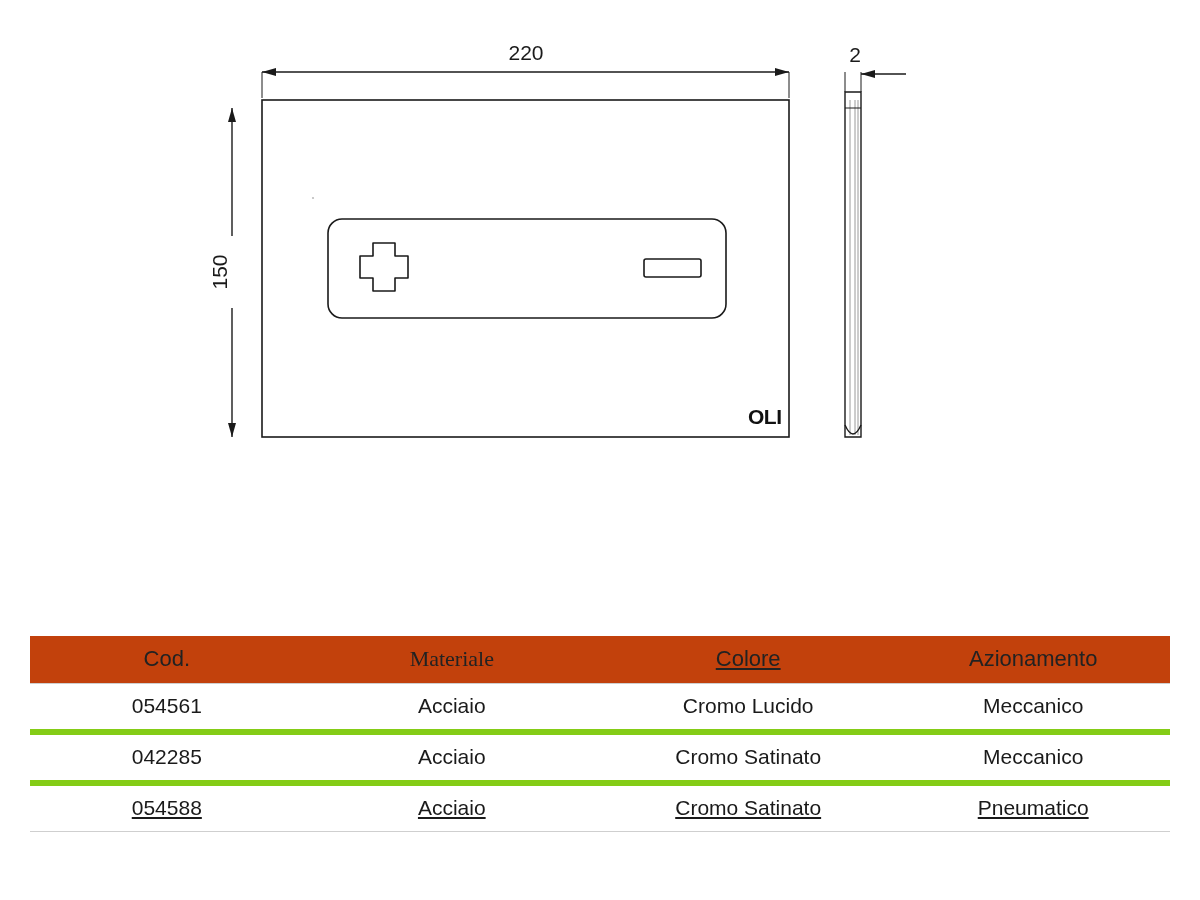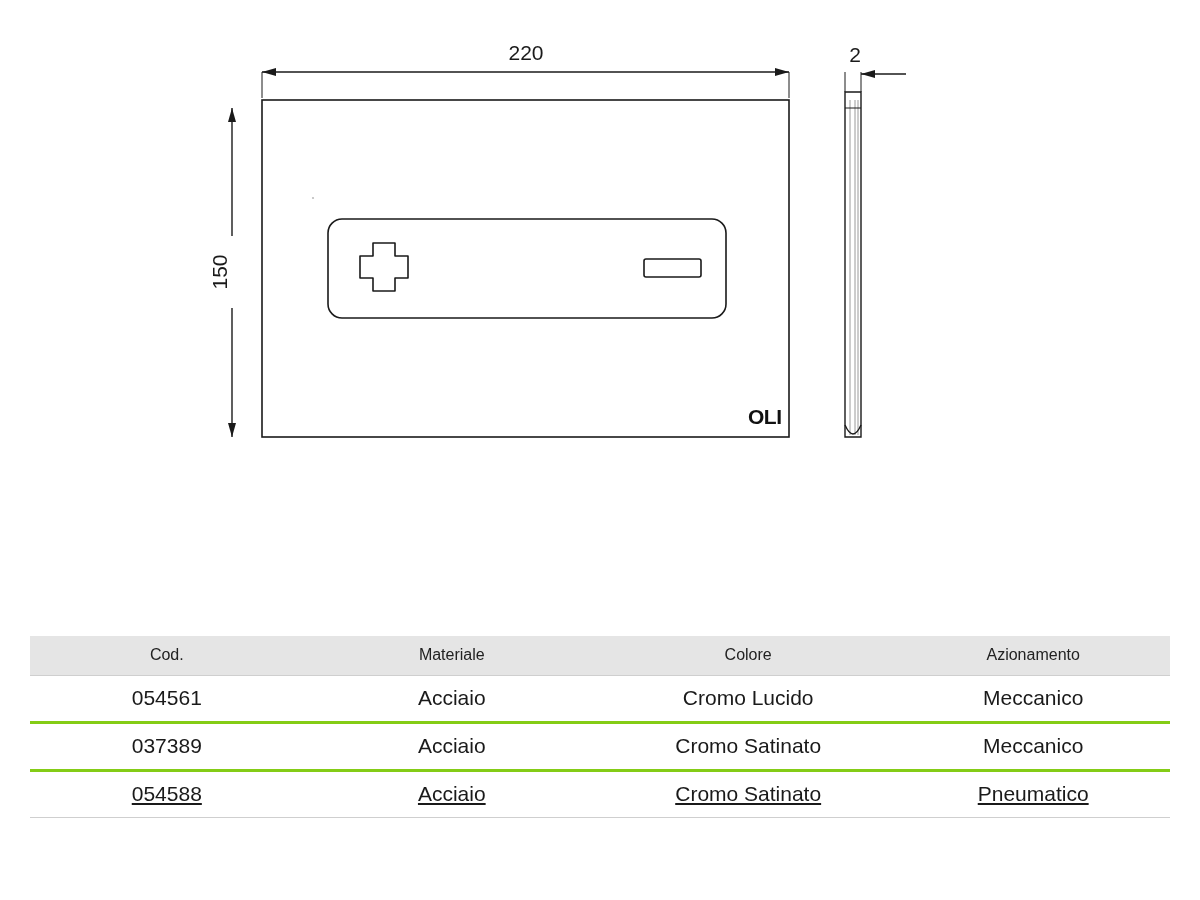--- a/index.html
+++ b/index.html
@@ -28,41 +28,41 @@
   
   #spec-table {
     position: absolute;
     left: 30px;
     top: 636px;
     width: 1140px;
     border-collapse: collapse;
     font-size: 21px;
   }
   #spec-table thead th {
-    background: #e5e5e5;
+    background: #c2410c;
     font-weight: normal;
     color: #222;
     padding: 10px 0 11px 0;
-    font-size: 16px;
+    font-size: 22px;
     border-bottom: 1px solid #cfcfcf;
   }
   #spec-table tbody td {
     text-align: center;
     padding: 10px 0 11px 0;
-    border-bottom: 3px solid #84cc16;
+    border-bottom: 6px solid #84cc16;
     color: #1a1a1a;
     font-size: 21px;
   }
   #spec-table tbody tr:last-child td {
     border-bottom: 1px solid #cfcfcf;
     text-decoration: underline;
   }
   .col-cod    { width: 24%; }
-  .col-mat    { width: 26%; }
-  .col-col    { width: 26%; }
+  .col-mat    { width: 26%; font-family: Liberation Serif, serif; }
+  .col-col    { width: 26%; text-decoration: underline; }
   .col-azi    { width: 24%; }
 
   .dim-label {
     font-size: 21px;
     fill: #1a1a1a;
     font-family: "Liberation Sans", sans-serif;
   }
   .brand-label {
     font-size: 21px;
     font-weight: bold;
@@ -157,21 +157,21 @@
     </tr>
   </thead>
   <tbody>
     <tr>
       <td>054561</td>
       <td>Acciaio</td>
       <td>Cromo Lucido</td>
       <td>Meccanico</td>
     </tr>
     <tr>
-      <td>037389</td>
+      <td>042285</td>
       <td>Acciaio</td>
       <td>Cromo Satinato</td>
       <td>Meccanico</td>
     </tr>
     <tr>
       <td>054588</td>
       <td>Acciaio</td>
       <td>Cromo Satinato</td>
       <td>Pneumatico</td>
     </tr>

